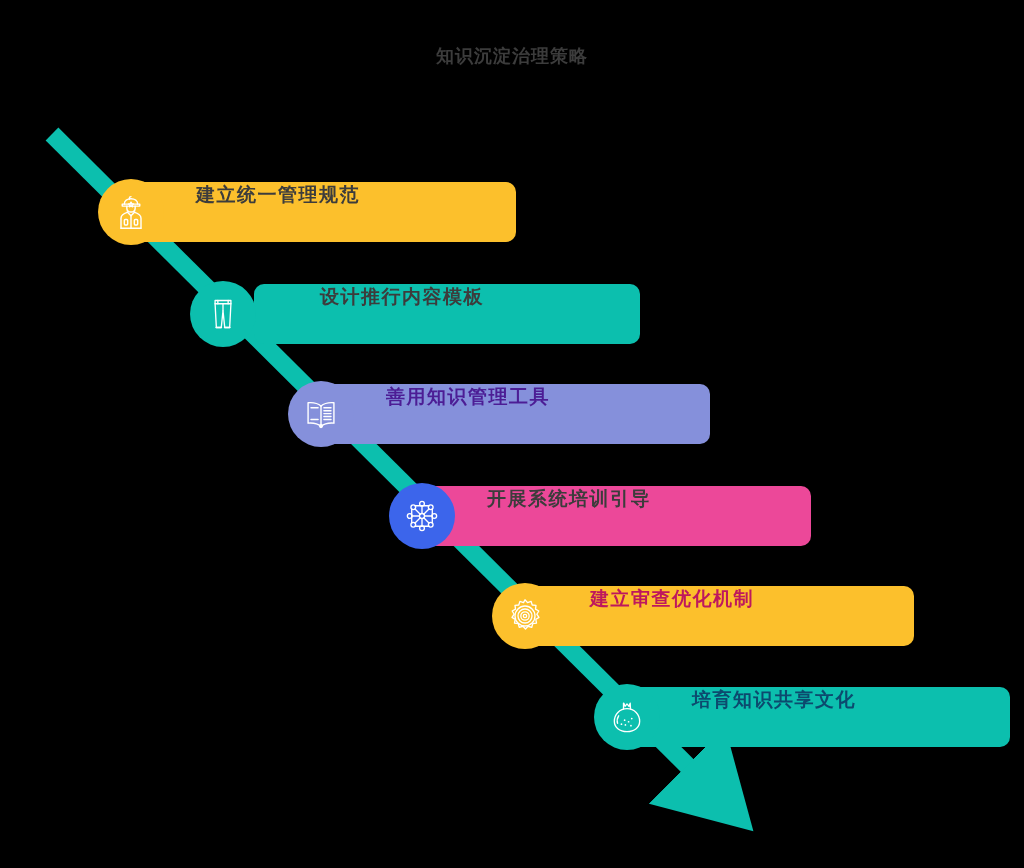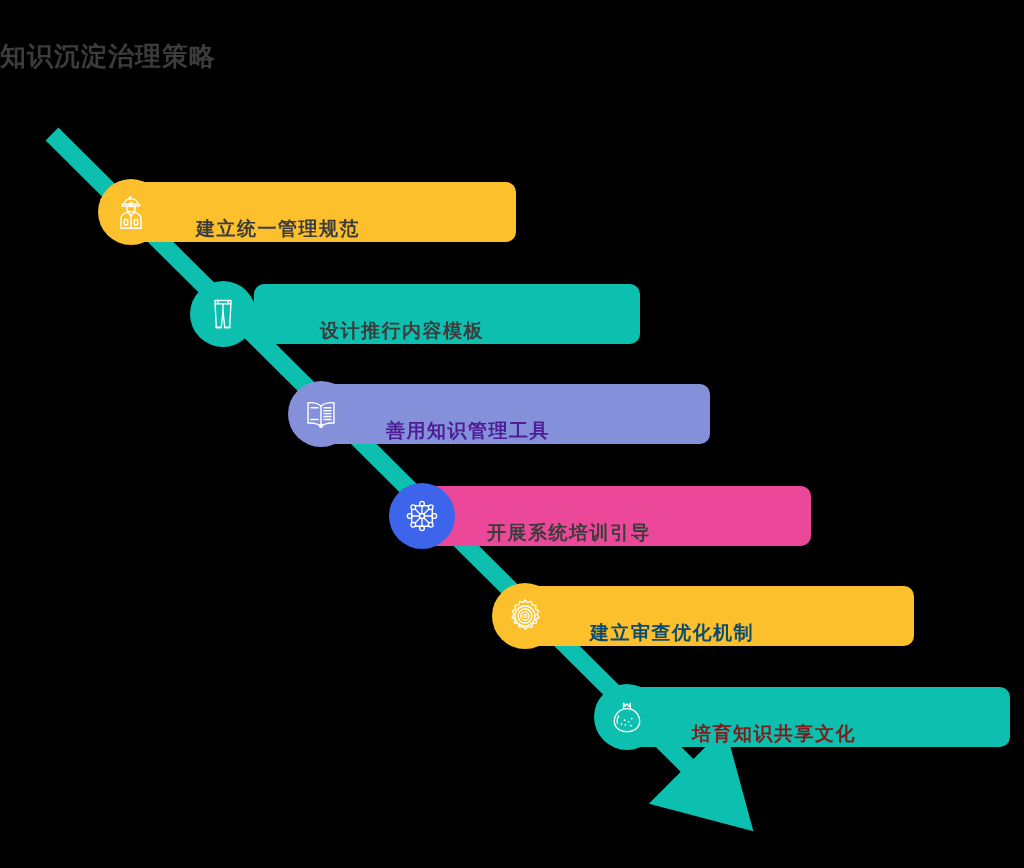--- a/index.html
+++ b/index.html
@@ -9,23 +9,23 @@
     background:#000000;
     font-family:"Liberation Sans","DejaVu Sans",sans-serif;
     overflow:hidden;
     position:relative;
   }
   #stage{position:absolute;left:0;top:0;width:1024px;height:868px;}
 
   #title{
     position:absolute;
     left:0;top:40px;width:1024px;
-    text-align:left;
+    text-align:center;
     color:#3c3c3c;
-    font-size:26px;
+    font-size:18px;
     font-weight:bold;
     letter-spacing:1px;
     line-height:32px;
     white-space:nowrap;
   }
 
   
   #arrow-layer{
     position:absolute;left:0;top:0;width:1024px;height:868px;
     pointer-events:none;
@@ -36,21 +36,21 @@
     position:absolute;
     height:66px;
     z-index:2;
   }
   .bar{
     position:absolute;
     left:32px;top:3px;
     height:60px;
     border-radius:10px;
     display:flex;
-    align-items:flex-end;
+    align-items:flex-start;
     box-sizing:border-box;
     padding-left:66px;
   }
   .bar-label{
     color:#3c3c3c;
     font-size:19px;
     font-weight:bold;
     letter-spacing:1.5px;
     white-space:nowrap;
   }
@@ -176,38 +176,38 @@
           <path d="M11 15.1 L11 32.9"></path>
           <path d="M37 15.1 L37 32.9"></path>
           <path d="M15.1 37 L32.9 37"></path>
         </svg>
       </span>
     </div>
   </div>
 
   <div class="row" style="left: 492px; top: 583px;">
     <div class="bar" style="background: rgb(252, 192, 44); width: 390px;">
-      <span class="bar-label" style="color: #0c4a6e; font-family: Liberation Serif, serif;">建立审查优化机制</span>
+      <span class="bar-label" style="color: #be185d; font-family: Liberation Serif, serif;">建立审查优化机制</span>
     </div>
     <div class="circle" style="background: rgb(252, 192, 44);">
       <span>
         <svg width="40" height="40" viewBox="0 0 48 48" fill="none" stroke="#ffffff" stroke-width="1.6" stroke-linecap="round" stroke-linejoin="round">
           <path d="M24 4.5 l3 3.4 4.3-1.5 1.4 4.4 4.5 .5 -.6 4.5 4 2.2 -2.4 3.9 2.6 3.7 -3.8 2.4 .8 4.5 -4.5 .7 -1.2 4.4 -4.4-1.3 -3.1 3.3 -3.1-3.3 -4.4 1.3 -1.2-4.4 -4.5-.7 .8-4.5 -3.8-2.4 2.6-3.7 -2.4-3.9 4-2.2 -.6-4.5 4.5-.5 1.4-4.4 4.3 1.5 z"></path>
           <circle cx="24" cy="24" r="12"></circle>
           <circle cx="24" cy="24" r="8.4"></circle>
           <circle cx="24" cy="24" r="5"></circle>
           <circle cx="24" cy="24" r="2"></circle>
         </svg>
       </span>
     </div>
   </div>
 
   <div class="row" style="left: 594px; top: 684px;">
     <div class="bar" style="background: rgb(12, 191, 174); width: 384px;">
-      <span class="bar-label" style="color: #7f1d1d;">培育知识共享文化</span>
+      <span class="bar-label" style="color: #0c4a6e;">培育知识共享文化</span>
     </div>
     <div class="circle" style="background: rgb(12, 191, 174);">
       <span>
         <svg width="38" height="38" viewBox="0 0 48 48" fill="none" stroke="#ffffff" stroke-width="1.7" stroke-linecap="round" stroke-linejoin="round">
           <path d="M24 13.5 C14.5 13.5 8 21 8 29.5 C8 37 14.5 42.5 24 42.5 C33.5 42.5 40 37 40 29.5 C40 21 33.5 13.5 24 13.5 z"></path>
           <path d="M20 6.5 l1.5 4 2.5-3 2.5 3 1.5-4 .4 7.3"></path>
           <path d="M19.6 6.8 L19.6 13.8"></path>
           <path d="M13.5 22.5 c-2 3-2.4 6.5-1.4 9.6"></path>
           <circle cx="21" cy="28" r="1.1" fill="#ffffff" stroke="none"></circle>
           <circle cx="26" cy="30" r="1.1" fill="#ffffff" stroke="none"></circle>

